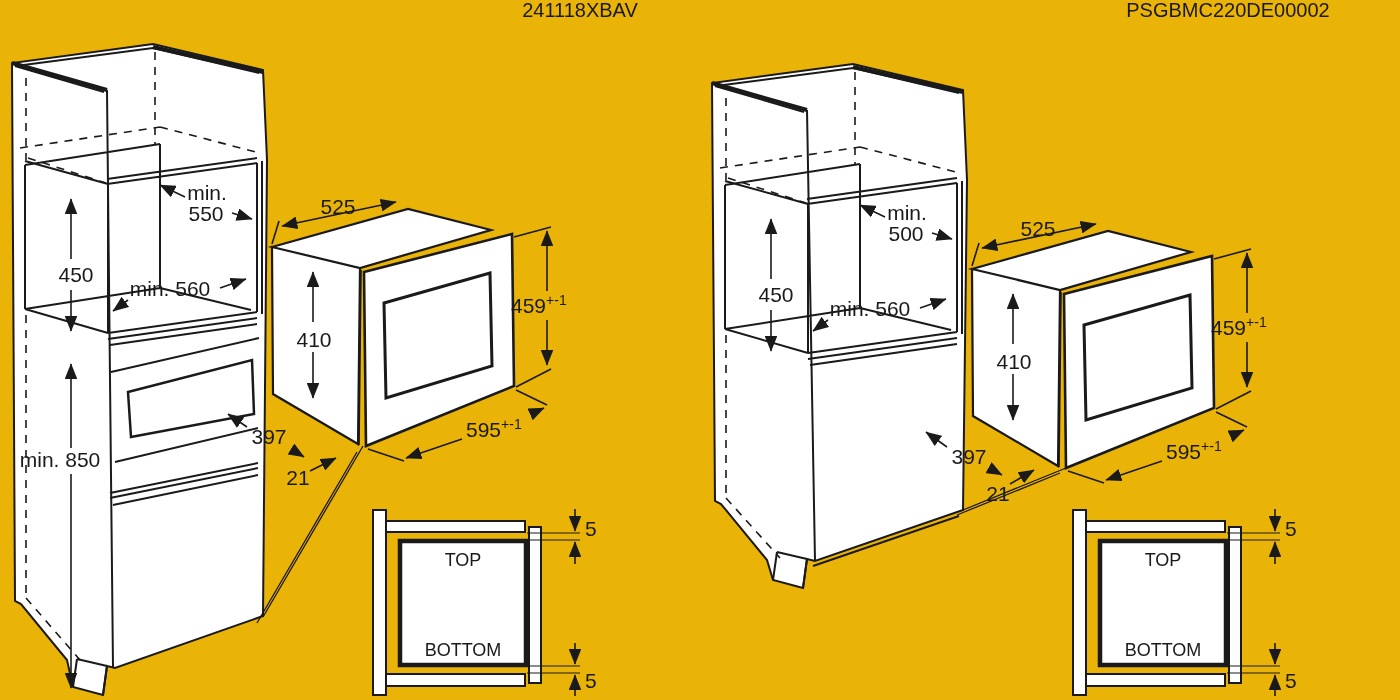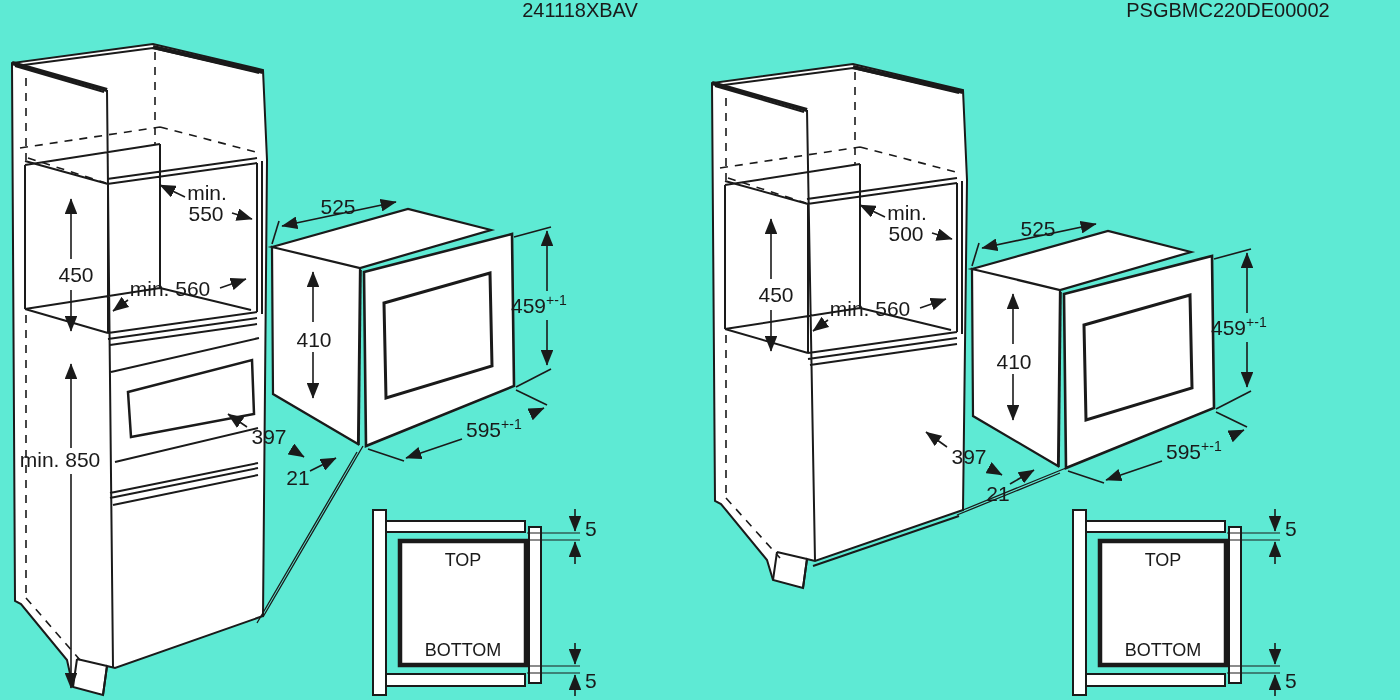--- a/index.html
+++ b/index.html
@@ -1,16 +1,16 @@
 <!DOCTYPE html>
 <html><head>
 <meta charset="utf-8">
 <style>
   html,body{margin:0;padding:0;background:#ffffff;}
-  .canvas{position:relative;width:1400px;height:700px;background:#5eead4;overflow:hidden;}
+  .canvas{position:relative;width:1400px;height:700px;background:#eab308;overflow:hidden;}
   svg{display:block;font-family:"Liberation Sans", sans-serif;}
   text{fill:#1a1a1a;}
   .lbl{font-size:21px;}
   .lbl-s{font-size:18px;}
   .sup{font-size:14px;}
   .hdr{font-size:20px;}
   path,line,rect{stroke-linecap:butt;stroke-linejoin:miter;}
 </style>
 </head>
 <body>

